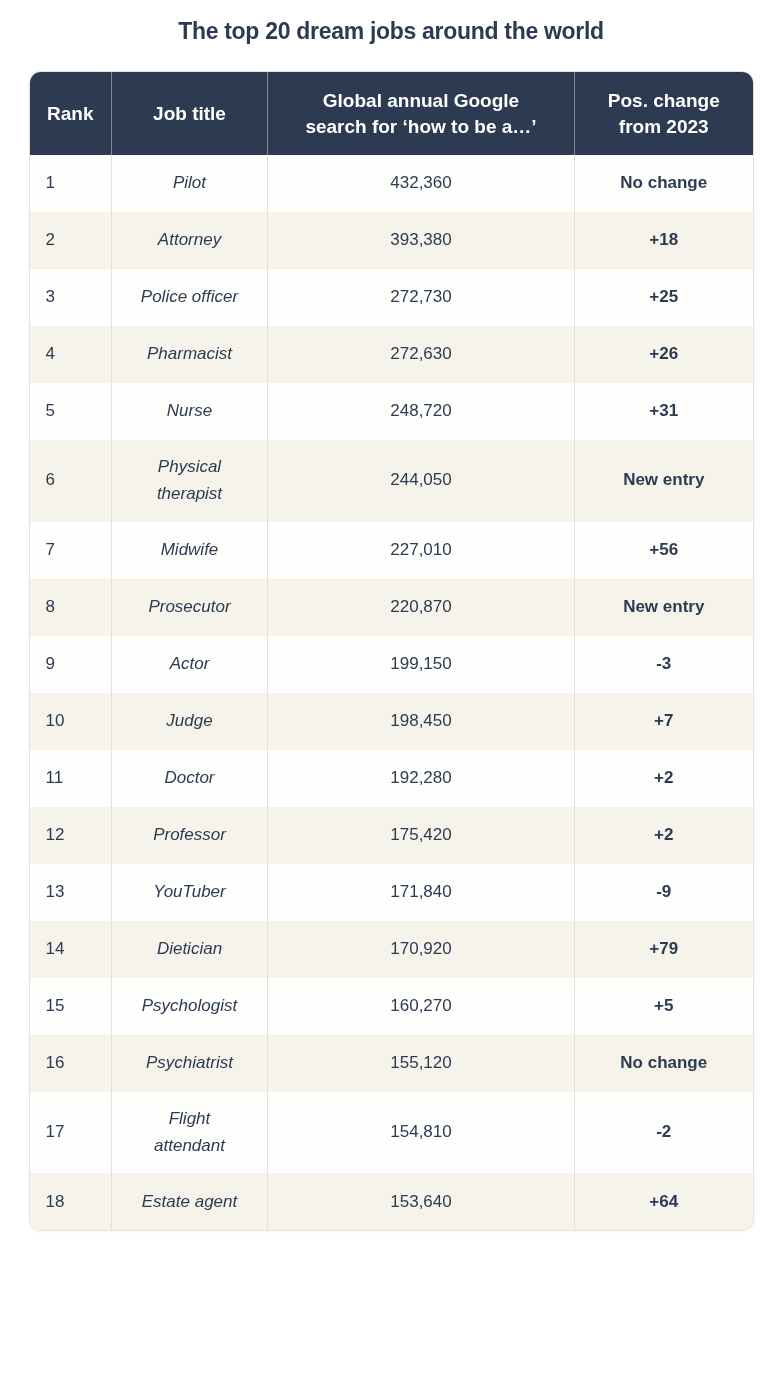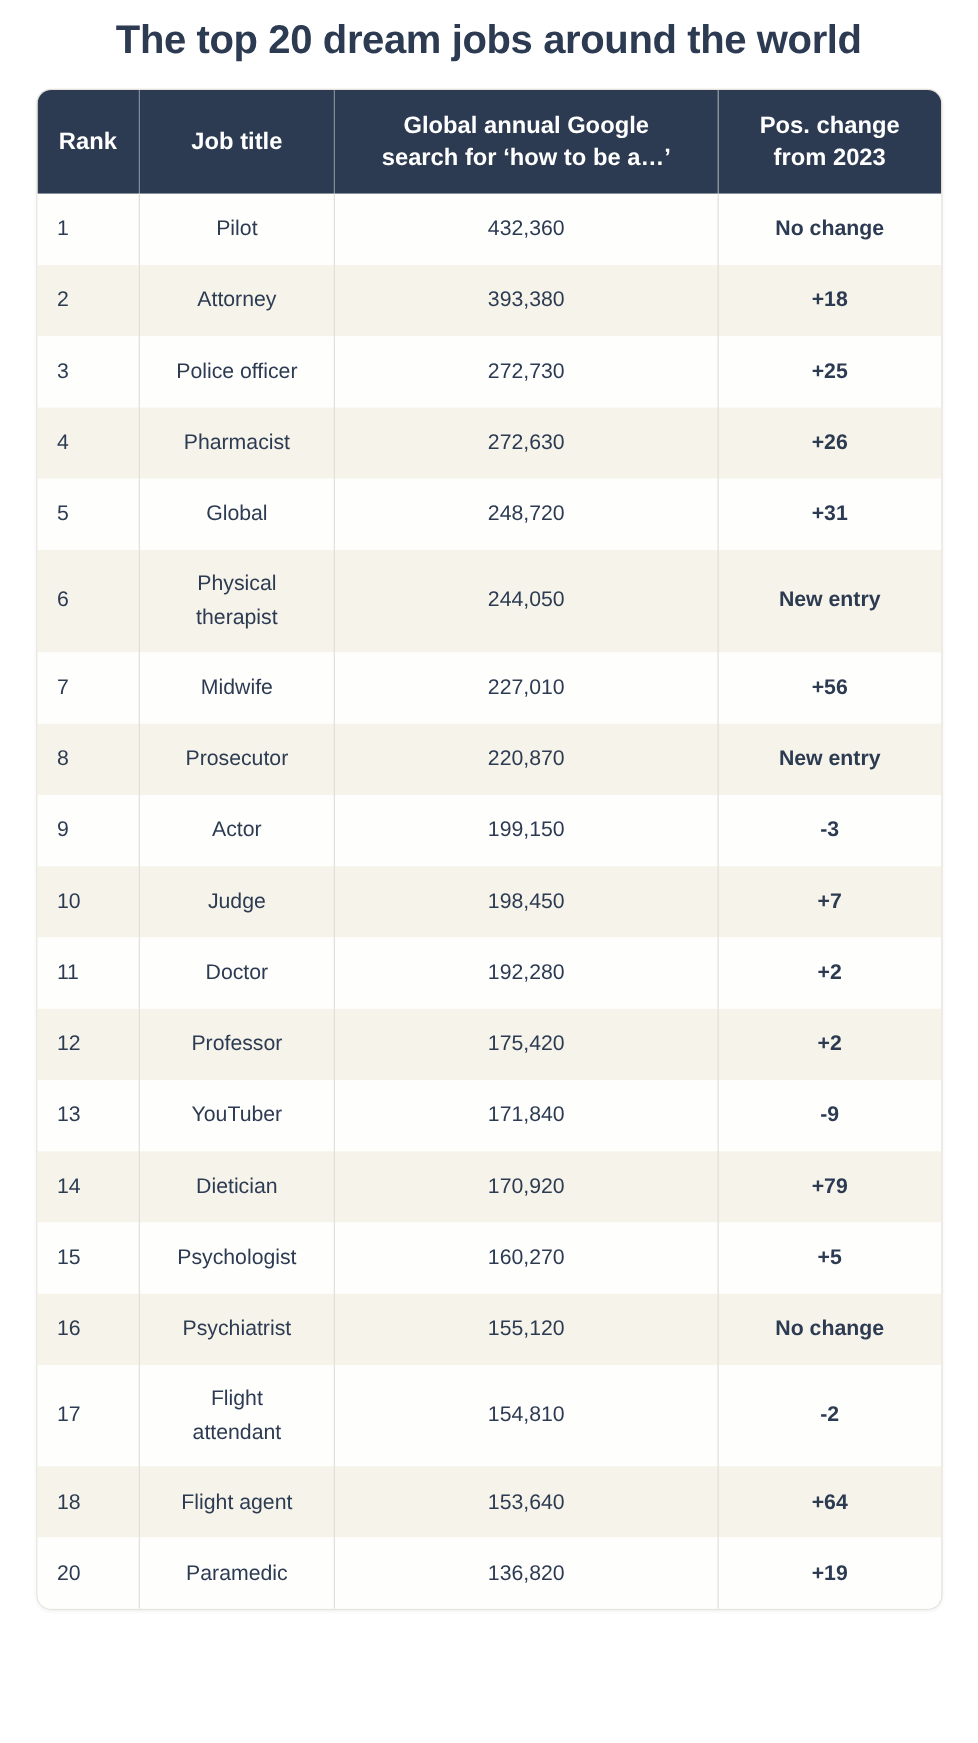--- a/index.html
+++ b/index.html
@@ -23,21 +23,21 @@
     min-height: 1394px;
     font-family: "Liberation Sans", sans-serif;
     color: var(--text);
   }
   .page { width: 782px; }
   .title {
     margin: 0;
     padding: 11px 0 0 0;
     height: 71px;
     text-align: center;
-    font-size: 32px;
+    font-size: 23px;
     line-height: 40px;
     font-weight: 700;
     letter-spacing: -0.3px;
     color: var(--text);
   }
   .table-card {
     width: 725px;
     margin: 0 auto;
     border: 1px solid var(--card_border);
     border-radius: 12px;
@@ -76,21 +76,21 @@
     vertical-align: middle;
     border-right: 1px solid var(--divider);
     background: var(--row_bg);
   }
   tbody td:last-child { border-right: none; font-weight: bold; }
   tbody tr:nth-child(even) td { background: var(--row_alt_bg); }
   td.rank {
     text-align: left;
     padding-left: 16px;
   }
-  td.job { white-space: pre-line; }
+  td.job { white-space: pre-line; font-style: italic; }
 </style>
 </head>
 <body>
 
 <div class="page">
 
   <h1 class="title">The top 20 dream jobs around the world</h1>
 
   <div class="table-card">
     <table>
@@ -142,21 +142,21 @@
 
   <tr>
     <td class="rank">4</td>
     <td class="job">Pharmacist</td>
     <td class="vol">272,630</td>
     <td class="chg">+26</td>
   </tr>
 
   <tr>
     <td class="rank">5</td>
-    <td class="job">Global</td>
+    <td class="job">Nurse</td>
     <td class="vol">248,720</td>
     <td class="chg">+31</td>
   </tr>
 
   <tr>
     <td class="rank">6</td>
     <td class="job">Physical
 therapist</td>
     <td class="vol">244,050</td>
     <td class="chg">New entry</td>
@@ -235,29 +235,23 @@
   <tr>
     <td class="rank">17</td>
     <td class="job">Flight
 attendant</td>
     <td class="vol">154,810</td>
     <td class="chg">-2</td>
   </tr>
 
   <tr>
     <td class="rank">18</td>
-    <td class="job">Flight agent</td>
+    <td class="job">Estate agent</td>
     <td class="vol">153,640</td>
     <td class="chg">+64</td>
   </tr>
 
 
-  <tr>
-    <td class="rank">20</td>
-    <td class="job">Paramedic</td>
-    <td class="vol">136,820</td>
-    <td class="chg">+19</td>
-  </tr>
 </tbody>
     </table>
   </div>
 
 </div>
 
 </body></html>

